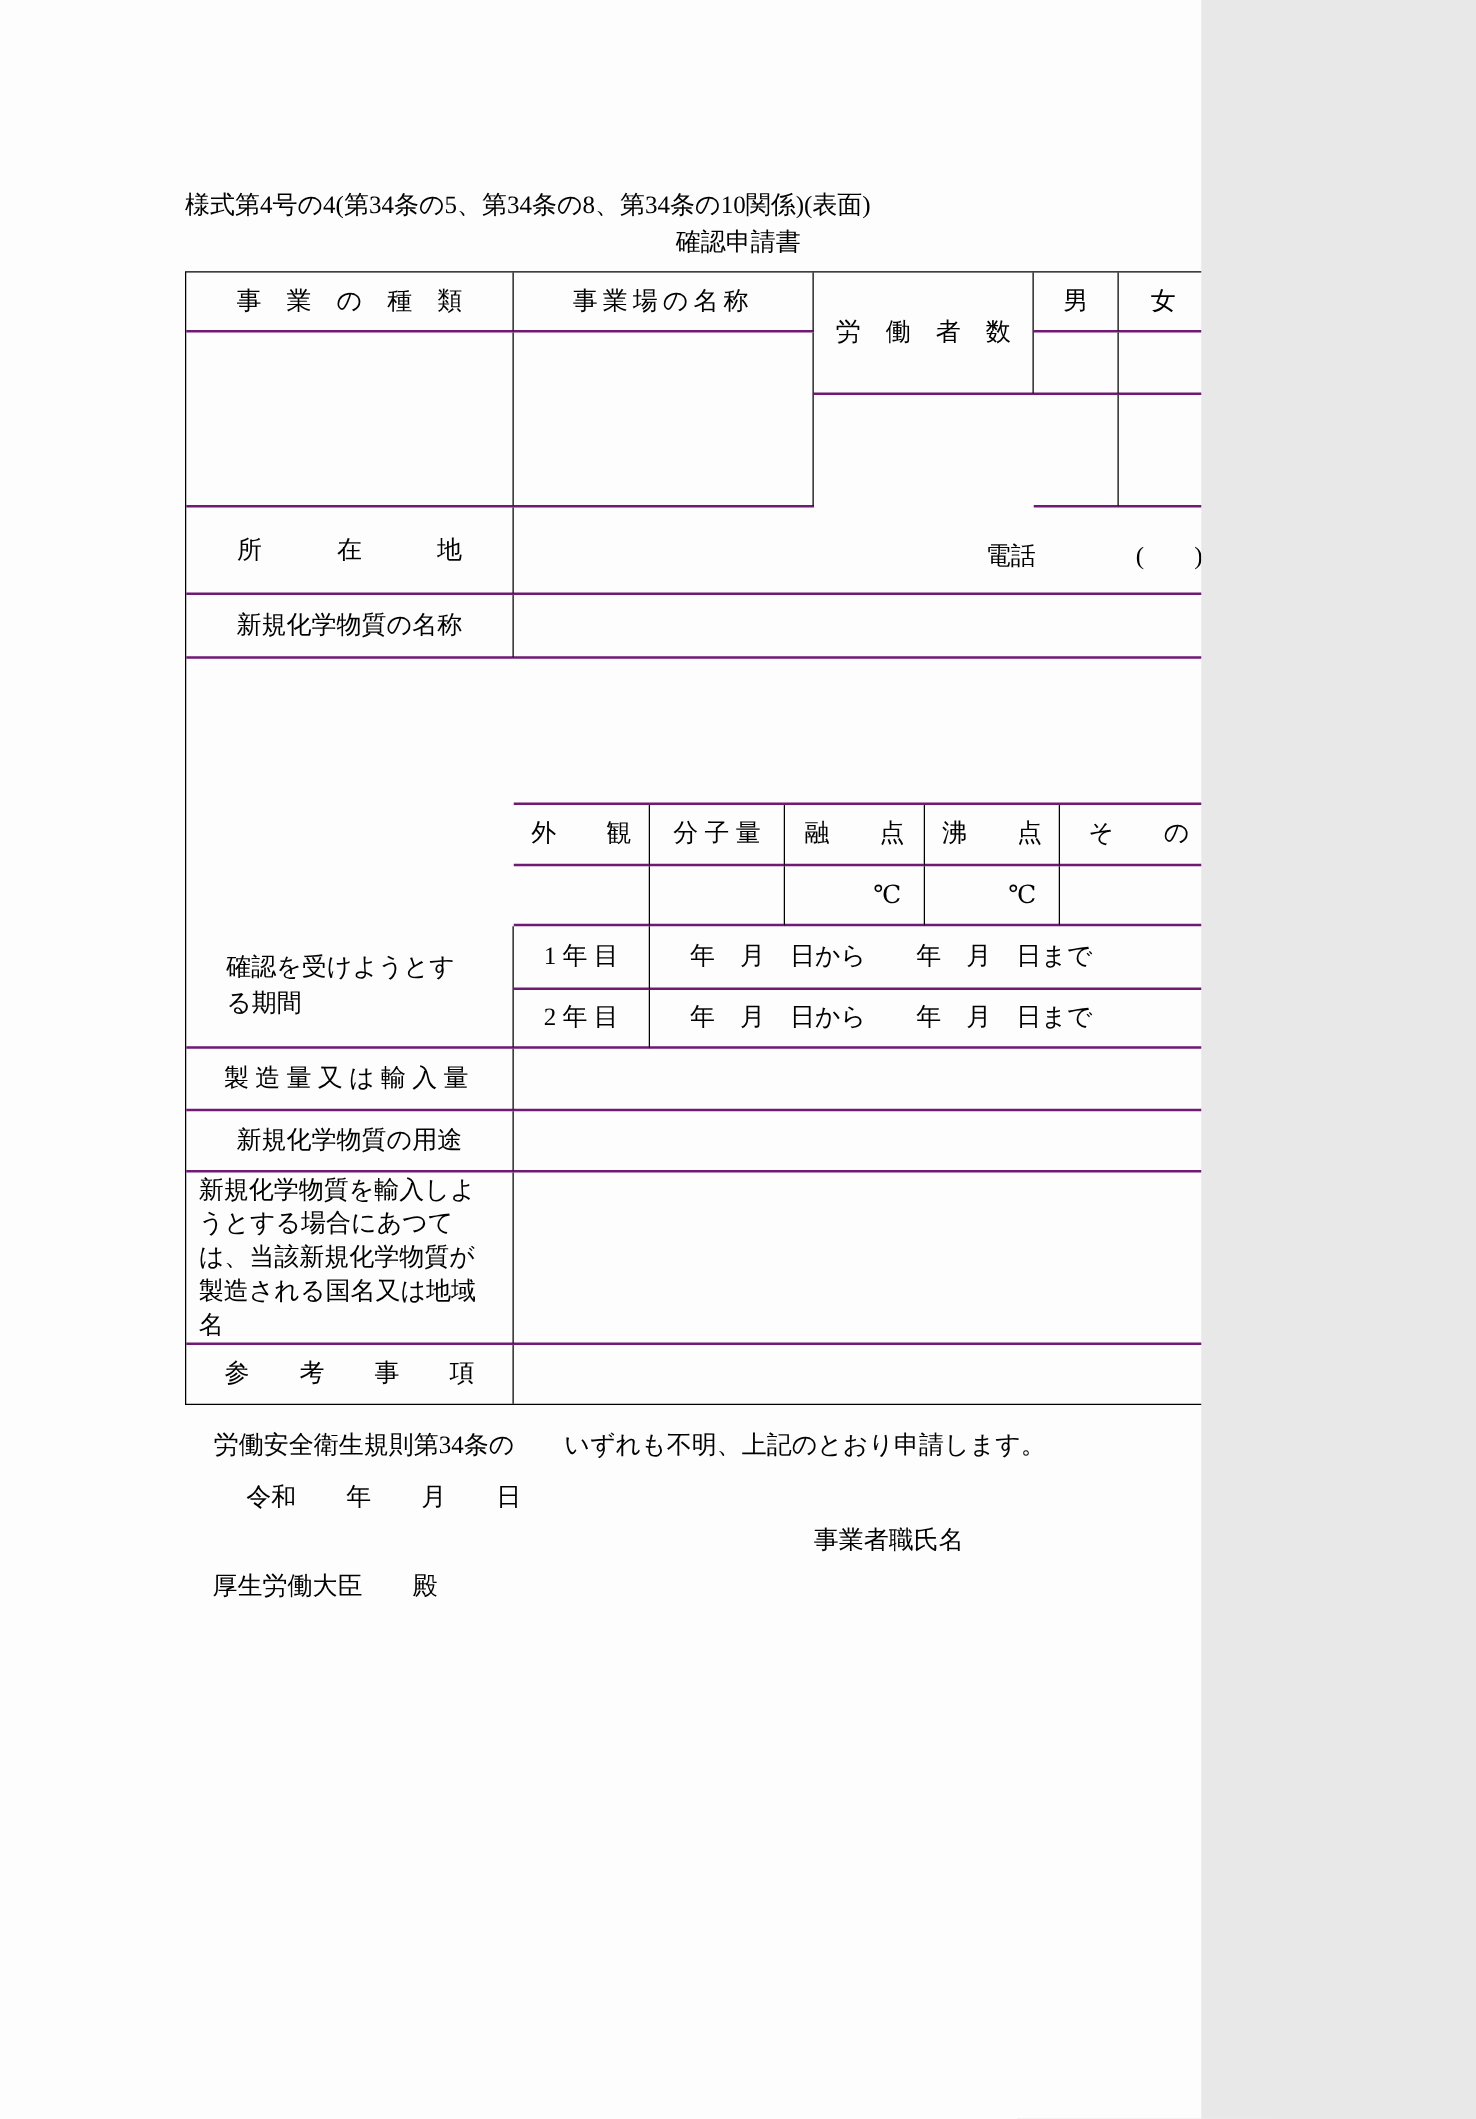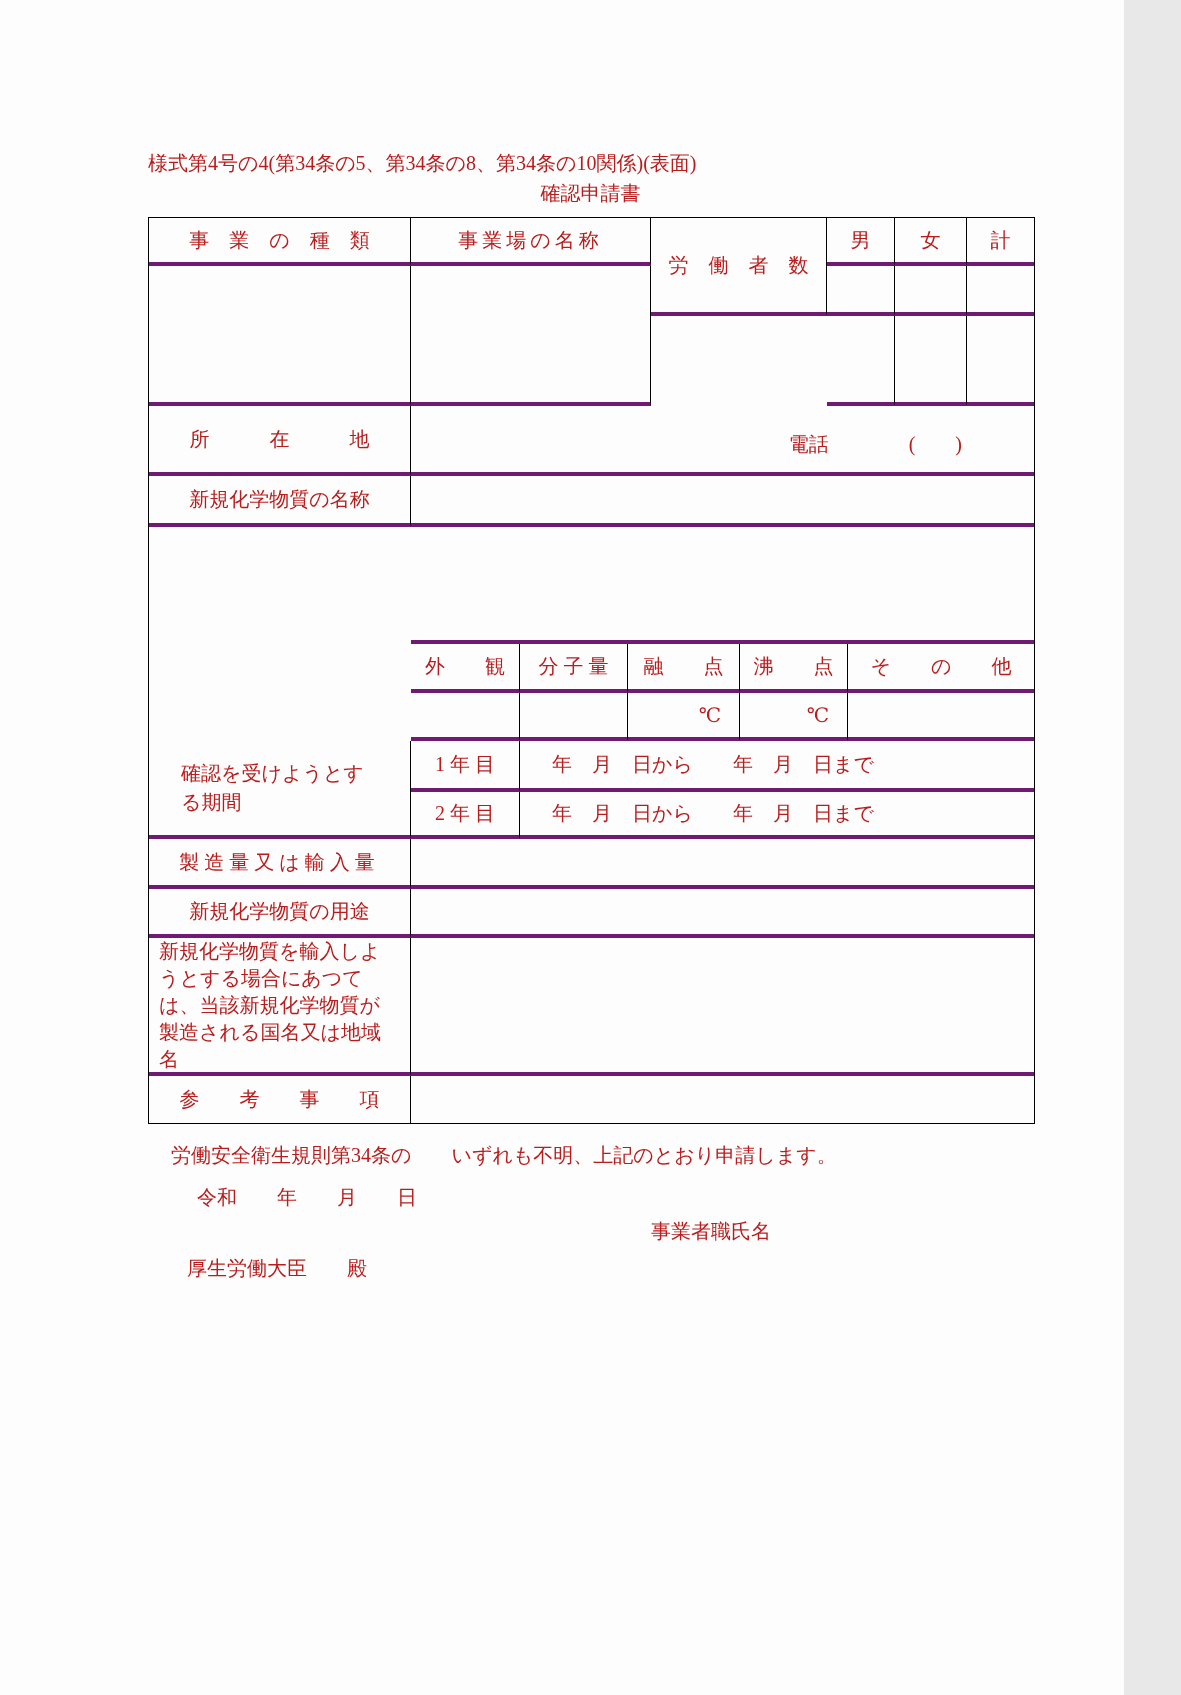--- a/index.html
+++ b/index.html
@@ -1,37 +1,37 @@
 <!DOCTYPE html>
 <html><head>
 <meta charset="utf-8">
 <style>
   html,body{margin:0;padding:0;background:#e8e8e8;}
   .page{
     position:relative;
-    width:1124px;height:1695px;
+    width:961px;height:1695px;
     background:#fdfdfd;
-    color:#b91c1c;
+    color:#000000;
     font-family:"Liberation Serif","DejaVu Serif",serif;
     font-size:20px;
     overflow:hidden;
   }
   .abs{position:absolute;white-space:pre;}
   .tbl{
     position:absolute;
     left:148px;top:217px;
     width:887px;height:907px;
     border:1px solid #000;
     box-sizing:border-box;
   }
   .cell{
     position:absolute;
     box-sizing:border-box;
     border-right:1px solid #000;
-    border-bottom:4px solid #701a75;
+    border-bottom:2px solid #701a75;
     display:flex;
     align-items:center;
     justify-content:center;
     text-align:center;
     white-space:pre-line;
     line-height:29px;
   }
   .nr{border-right:none;}
   .nb{border-bottom:none;}
   .left{justify-content:flex-start;text-align:left;}
@@ -118,15 +118,15 @@
     <div class="cell nr" style="left:262px;top:720px;width:623px;height:138px;"></div>
 
     <div class="cell nb" style="left:0;top:858px;width:262px;height:47px;">参　　考　　事　　項</div>
     <div class="cell nr nb" style="left:262px;top:858px;width:623px;height:47px;"></div>
 
   </div>
 
   <div class="abs" style="left:171px;top:1142px;">労働安全衛生規則第34条の　　いずれも不明、上記のとおり申請します。</div>
   <div class="abs" style="left:197px;top:1184px;">令和　　年　　月　　日</div>
   <div class="abs" style="left:651px;top:1218px;">事業者職氏名</div>
-  <div class="abs" style="left:187px;top:1255px;">厚生労働大臣　　殿</div>
+  <div class="abs" style="left:170px;top:1255px;">厚生労働大臣　　殿</div>
 
 </div>
 
 </body></html>

